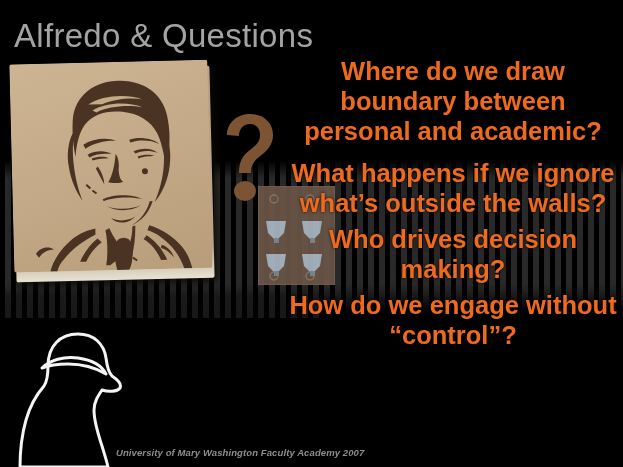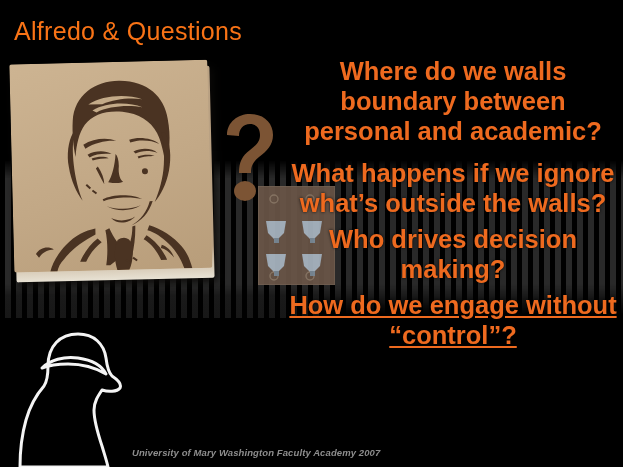--- a/index.html
+++ b/index.html
@@ -47,22 +47,22 @@
       #1a1a1a 5px, #1a1a1a 11px
     );
     opacity: .9;
   }
 
   
   .slide-title {
     position: absolute;
     left: 14px;
     top: 17px;
-    font-size: 25px;
-    color: #f97316;
+    font-size: 33px;
+    color: #a3a3a3;
     letter-spacing: .3px;
     white-space: nowrap;
   }
 
   
   .card-wrap {
     position: absolute;
     left: 12px;
     top: 62px;
     width: 205px;
@@ -146,26 +146,26 @@
   .q {
     color: #ee6a1f;
     font-size: 25.5px;
     font-weight: bold;
     line-height: 30px;
     margin: 0 0 6px 0;
     text-shadow: 0 0 3px rgba(0,0,0,.85);
   }
   .q.q2 { margin-top: 12px; }
   .q.q3 { }
-  .q.q4 { margin-top: 6px; text-decoration: underline; }
+  .q.q4 { margin-top: 6px; }
 
   
   .footer {
     position: absolute;
-    left: 132px;
+    left: 116px;
     top: 447px;
     font-size: 9.5px;
     font-style: italic;
     font-weight: bold;
     color: #8d8d8d;
     white-space: nowrap;
     letter-spacing: .1px;
   }
 </style>
 </head>
@@ -291,21 +291,21 @@
              C95 44 96 50 100 54 C106 58 110 62 108 66
              C105 70 96 70 90 68 C86 74 82 80 82 88
              C82 100 86 112 90 124 C93 134 95 140 96 145
              L8 145 C8 130 10 112 14 98 C18 84 25 72 32 64
              C36 58 36 50 36 44 Z" fill="#000000" stroke="#f4f4f4" stroke-width="3" stroke-linejoin="round"></path>
     <path d="M30 46 C38 38 52 34 66 36 C80 38 90 44 94 52
              C84 46 70 42 56 42 C44 42 35 44 30 46 Z" fill="#000000" stroke="#f4f4f4" stroke-width="3" stroke-linejoin="round"></path>
   </svg>
 
   <div class="questions">
-    <p class="q q1">Where do we walls boundary between personal and academic?</p>
+    <p class="q q1">Where do we draw boundary between personal and academic?</p>
     <p class="q q2">What happens if we ignore what’s outside the walls?</p>
     <p class="q q3">Who drives decision making?</p>
     <p class="q q4">How do we engage without “control”?</p>
   </div>
 
   <div class="footer">University of Mary Washington Faculty Academy 2007</div>
 
 </div>
 
 </body></html>

